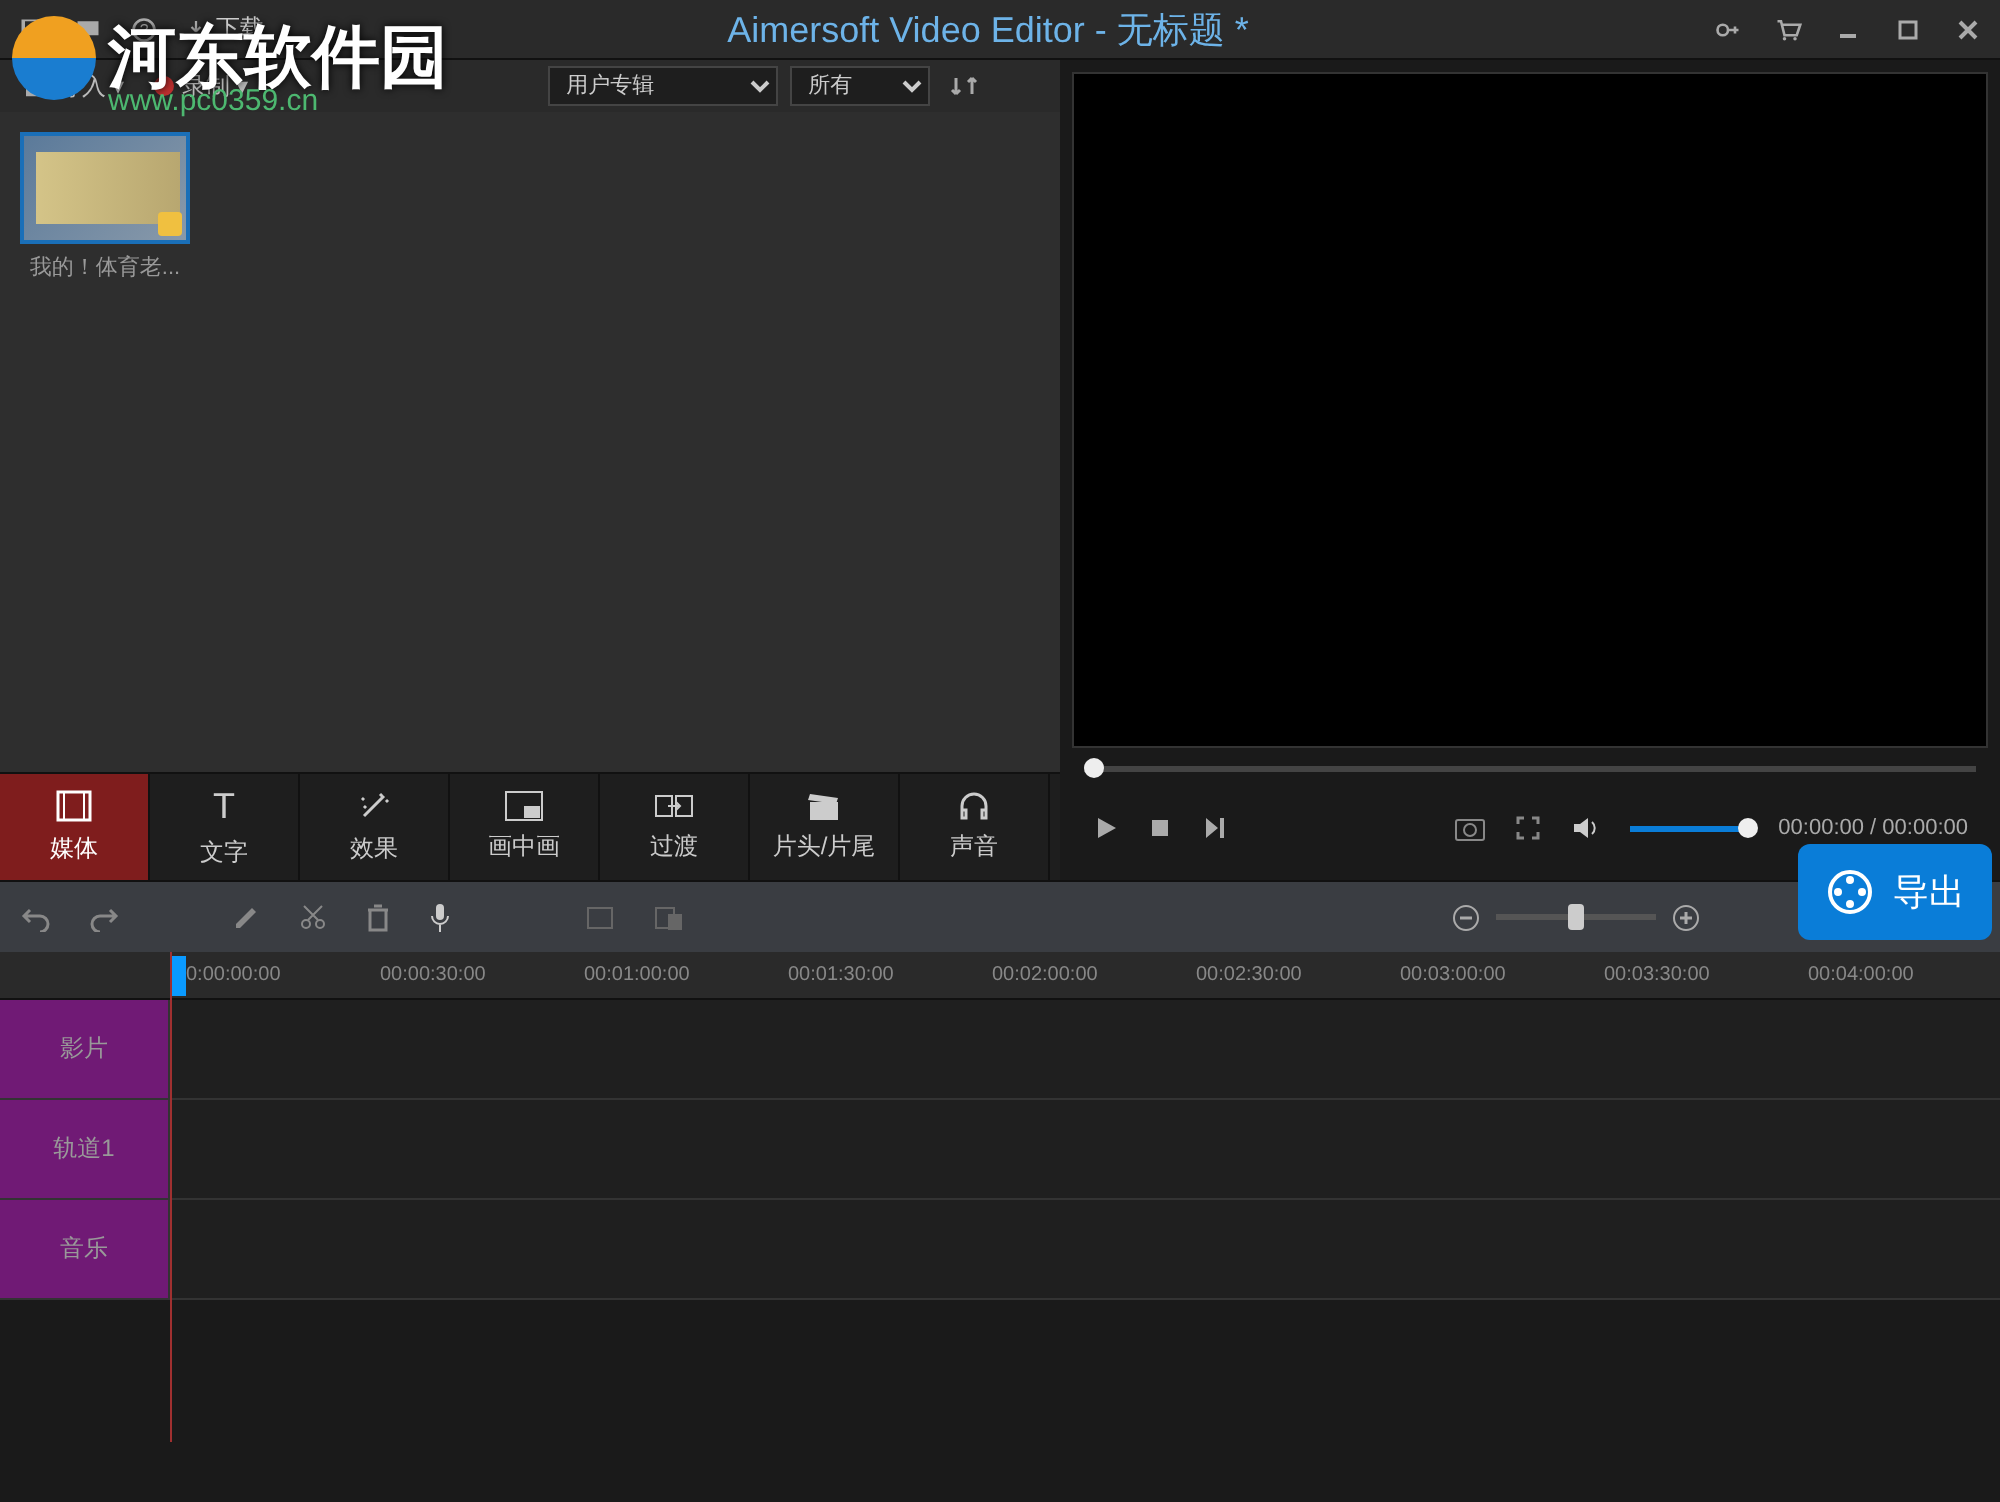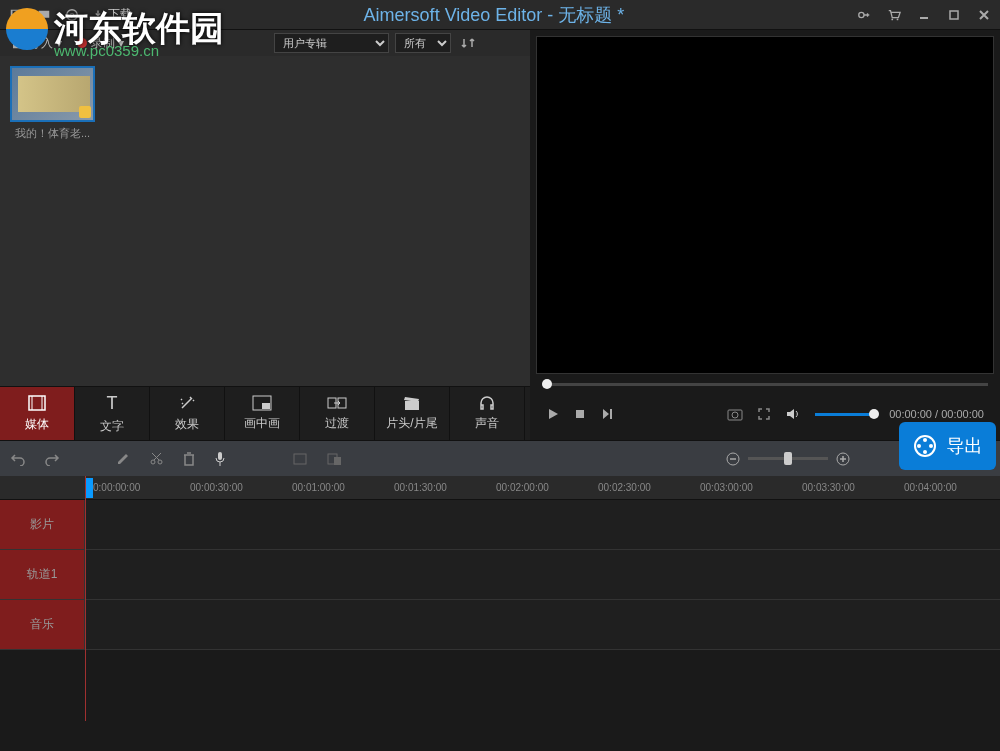--- a/index.html
+++ b/index.html
@@ -13,21 +13,21 @@
 .titlebar-right { display: flex; gap: 14px; align-items: center; }
 .download-btn { display: flex; align-items: center; gap: 4px; color: #ccc; cursor: pointer; }
 
 
 .top-section { display: flex; height: 410px; }
 .media-panel { width: 530px; background: #2e2e2e; display: flex; flex-direction: column; }
 .media-toolbar { height: 26px; display: flex; align-items: center; gap: 6px; padding: 0 8px; background: #2a2a2a; }
 .media-toolbar .tb-btn { display: flex; align-items: center; gap: 3px; cursor: pointer; color: #bbb; padding: 2px 4px; }
 .media-toolbar select { background: #1e1e1e; color: #ccc; border: 1px solid #444; height: 20px; padding: 0 4px; font-size: 11px; }
 .media-toolbar .sel1 { width: 115px; margin-left: 140px; }
-.media-toolbar .sel2 { width: 56px; }
+.media-toolbar .sel2 { width: 70px; }
 .media-grid { flex: 1; padding: 10px; display: flex; align-items: flex-start; gap: 10px; background: #2e2e2e; }
 .media-item { width: 85px; cursor: pointer; }
 .media-thumb { width: 85px; height: 56px; background: linear-gradient(135deg, #5b7a9a, #8899aa); border: 2px solid #1a6fb8; position: relative; }
 .media-thumb-inner { position: absolute; top: 8px; left: 6px; width: 72px; height: 36px; background: linear-gradient(90deg, #d4c488, #b8a770); }
 .media-thumb-badge { position: absolute; bottom: 2px; right: 2px; width: 12px; height: 12px; background: #f0c040; border-radius: 2px; }
 .media-label { color: #999; font-size: 11px; margin-top: 4px; text-align: center; white-space: nowrap; overflow: hidden; text-overflow: ellipsis; }
 
 
 .tabs { height: 54px; background: #1e1e1e; display: flex; border-top: 1px solid #111; }
 .tab { width: 75px; display: flex; flex-direction: column; align-items: center; justify-content: center; gap: 4px; cursor: pointer; color: #ccc; border-right: 1px solid #111; }
@@ -57,21 +57,21 @@
 .tt-btn { color: #888; cursor: pointer; font-size: 15px; }
 .tt-spacer { flex: 1; }
 .zoom-control { display: flex; align-items: center; gap: 8px; margin-right: 140px; }
 .zoom-track { width: 80px; height: 3px; background: #555; position: relative; }
 .zoom-handle { position: absolute; left: 36px; top: -5px; width: 8px; height: 13px; background: #ccc; border-radius: 2px; }
 .timeline-ruler { height: 24px; background: #2a2a2a; display: flex; align-items: center; padding-left: 85px; position: relative; border-bottom: 1px solid #111; }
 .ruler-playhead { position: absolute; left: 85px; top: 2px; width: 8px; height: 20px; background: #0a9aff; }
 .ruler-mark { position: absolute; font-size: 10px; color: #888; top: 6px; }
 .timeline-tracks { display: flex; flex-direction: column; }
 .track { height: 50px; display: flex; border-bottom: 1px solid #333; }
-.track-label { width: 85px; display: flex; align-items: center; justify-content: center; color: #999; font-size: 12px; background: #7f1d1d; border-right: 1px solid #333; }
+.track-label { width: 85px; display: flex; align-items: center; justify-content: center; color: #999; font-size: 12px; background: #701a75; border-right: 1px solid #333; }
 .track-content { flex: 1; background: #1f1f1f; position: relative; }
 .playhead-line { position: absolute; left: 85px; top: 0; bottom: 0; width: 1px; background: #a03030; z-index: 5; }
 .timeline-wrap { position: relative; height: 245px; }
 
 
 .watermark { position: absolute; top: 6px; left: 6px; display: flex; align-items: center; gap: 6px; z-index: 100; pointer-events: none; }
 .watermark-logo { width: 42px; height: 42px; border-radius: 50%; background: conic-gradient(#f0a020 0 25%, #1a7dd0 25% 75%, #f0a020 75% 100%); }
 .watermark-text { font-size: 34px; color: #fff; font-weight: bold; text-shadow: 0 0 4px #000; }
 .watermark-url { position: absolute; top: 42px; left: 54px; color: #4db870; font-size: 15px; z-index: 100; pointer-events: none; }
 

